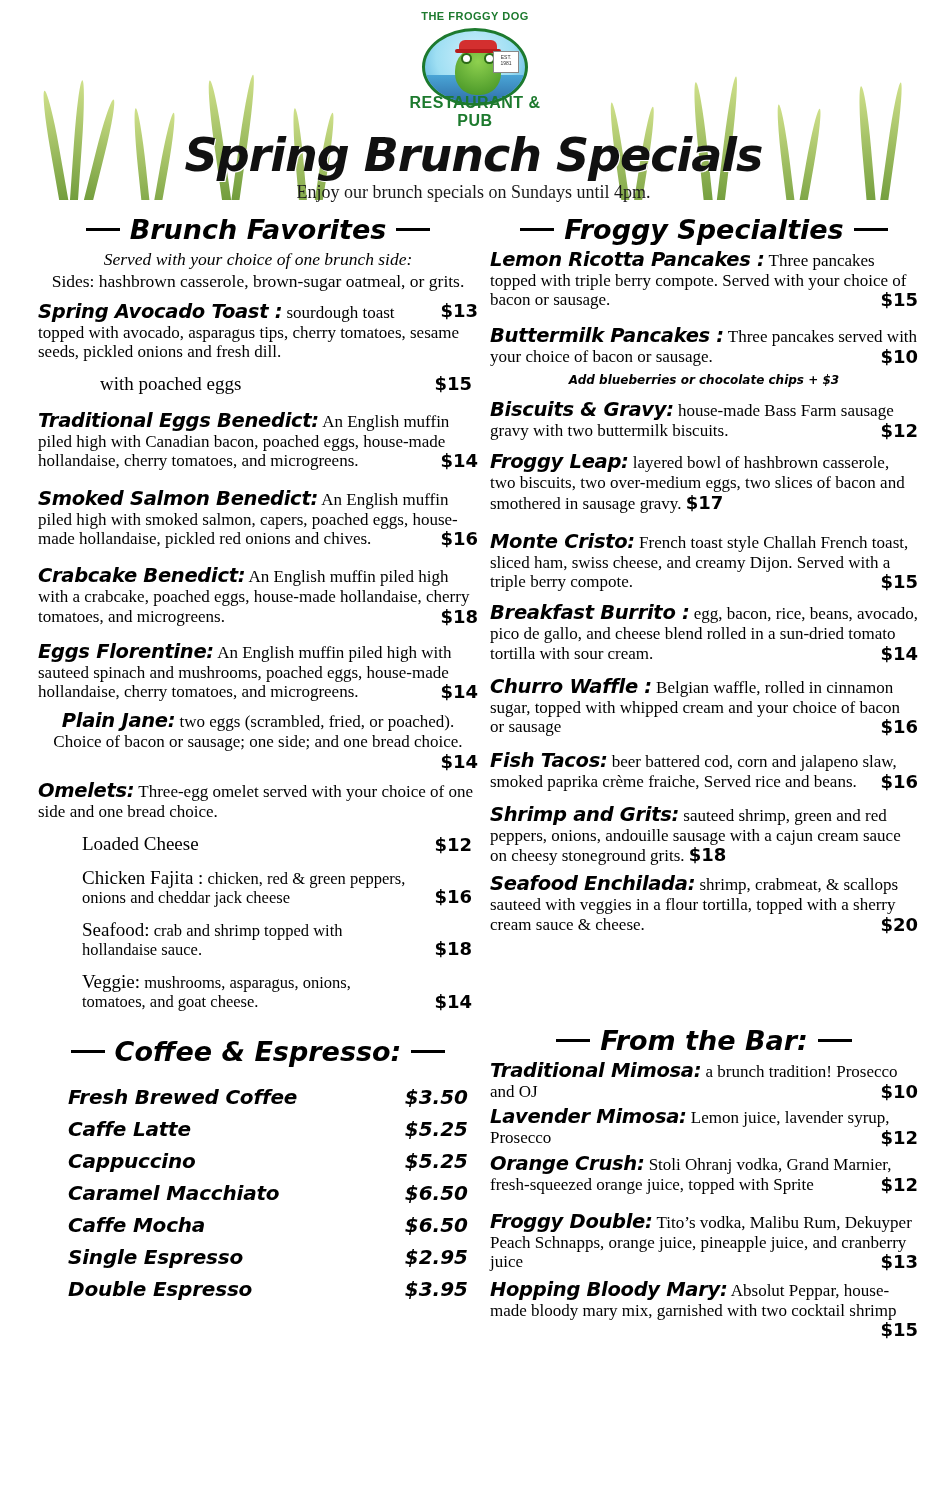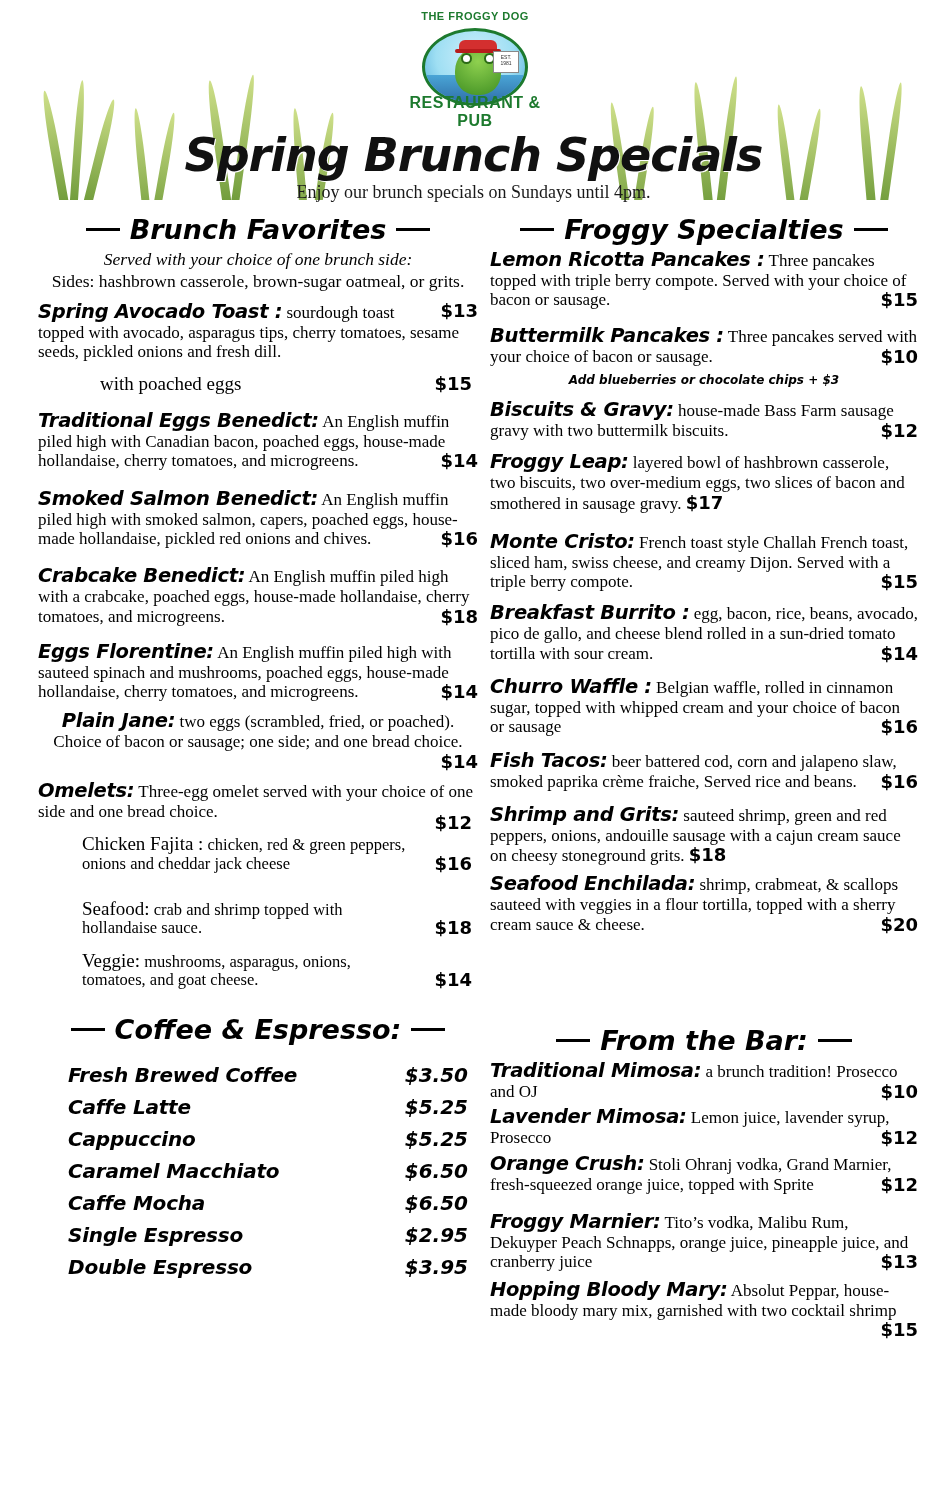--- a/index.html
+++ b/index.html
@@ -299,24 +299,27 @@
       <div class="clear"></div>
     </div>
 
     <div class="item" style="margin-bottom:12px;">
       <div class="body">
         <span class="name">Omelets:</span><span> Three-egg omelet served with your choice of one side and one bread choice.</span>
       </div>
     </div>
 
     <div class="sub-item" style="margin-bottom:12px;">
+      <div class="body">
+        <span class="name">Loaded Cheese</span><span></span>
+      </div>
       <span class="price">$12</span>
     </div>
 
-    <div class="sub-item" style="margin-bottom:24px; padding-right:60px;">
+    <div class="sub-item" style="margin-bottom:12px; padding-right:60px;">
       <div class="body">
         <span class="name">Chicken Fajita :</span><span> chicken, red &amp; green peppers, onions and cheddar jack cheese</span>
       </div>
       <span class="price">$16</span>
     </div>
 
     <div class="sub-item" style="margin-bottom:12px; padding-right:60px;">
       <div class="body">
         <span class="name">Seafood:</span><span> crab and shrimp topped with hollandaise sauce.</span>
       </div>
@@ -489,21 +492,21 @@
     <div class="item" style="margin-bottom:16px;">
       <div class="body">
         <span class="name">Orange Crush:</span><span> Stoli Ohranj vodka, Grand Marnier, fresh-squeezed orange juice, topped with Sprite</span>
         <span class="price" style="float:right;">$12</span>
       </div>
       <div class="clear"></div>
     </div>
 
     <div class="item" style="margin-bottom:6px;">
       <div class="body">
-        <span class="name">Froggy Marnier:</span><span> Tito’s vodka, Malibu Rum, Dekuyper Peach Schnapps, orange juice, pineapple juice, and cranberry juice</span>
+        <span class="name">Froggy Double:</span><span> Tito’s vodka, Malibu Rum, Dekuyper Peach Schnapps, orange juice, pineapple juice, and cranberry juice</span>
         <span class="price" style="float:right;">$13</span>
       </div>
       <div class="clear"></div>
     </div>
 
     <div class="item">
       <div class="body">
         <span class="name">Hopping Bloody Mary:</span><span> Absolut Peppar, house-made bloody mary mix, garnished with two cocktail shrimp</span>
         <span class="price" style="float:right;">$15</span>
       </div>

